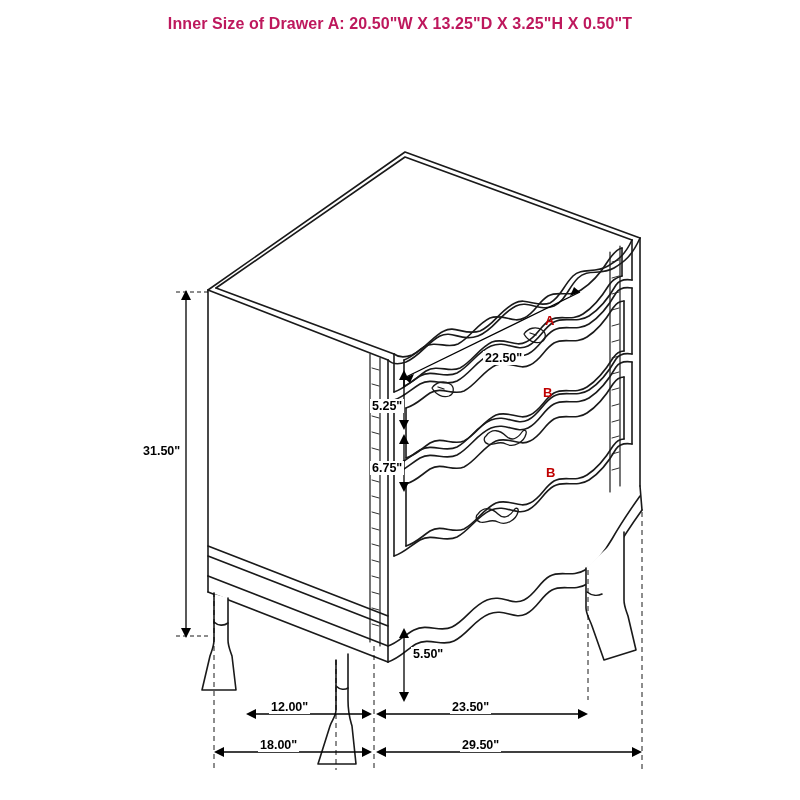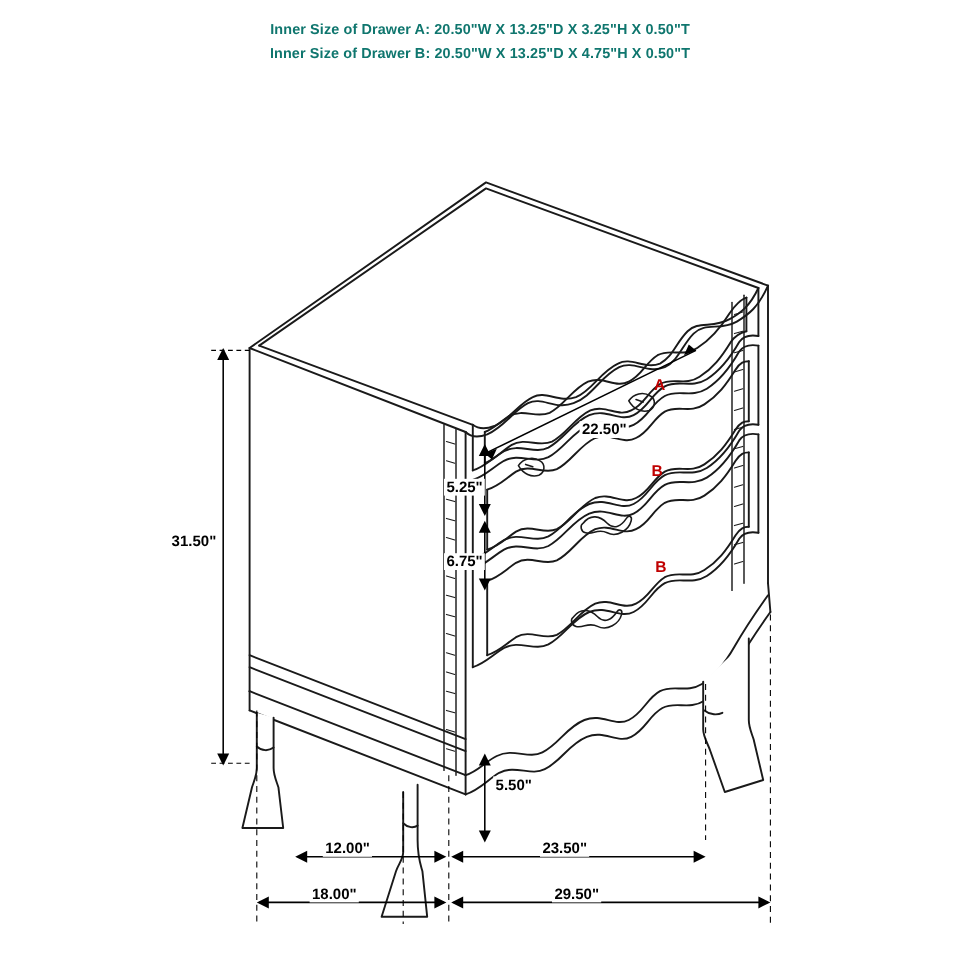--- a/index.html
+++ b/index.html
@@ -21,25 +21,25 @@
     height: 800px;
   }
   .header {
     position: absolute;
     top: 14px;
     left: 0;
     width: 800px;
     text-align: center;
   }
   .header .line {
-    font-size: 12px;
+    font-size: 16px;
     font-weight: bold;
     letter-spacing: 0.1px;
     line-height: 20px;
-    color: #0f766e;
+    color: #be185d;
   }
   svg#drawing {
     position: absolute;
     top: 0;
     left: 0;
   }
   .dimlabel {
     position: absolute;
     font-size: 12.5px;
     font-weight: bold;
@@ -56,21 +56,20 @@
     white-space: nowrap;
   }
 </style>
 </head>
 <body>
 
 <div id="canvas">
 
   <div class="header">
     <div class="line">Inner Size of Drawer A: 20.50"W X 13.25"D X 3.25"H X 0.50"T</div>
-    <div class="line">Inner Size of Drawer B: 20.50"W X 13.25"D X 4.75"H X 0.50"T</div>
   </div>
 
   <svg id="drawing" width="800" height="800" viewBox="0 0 800 800">
 
     <g fill="none" stroke="#1a1a1a" stroke-width="1.6" stroke-linejoin="round" stroke-linecap="round">
 
       <g>
 
         <path d="M208,290 L405,152 L640,238" fill="#ffffff"></path>
 

